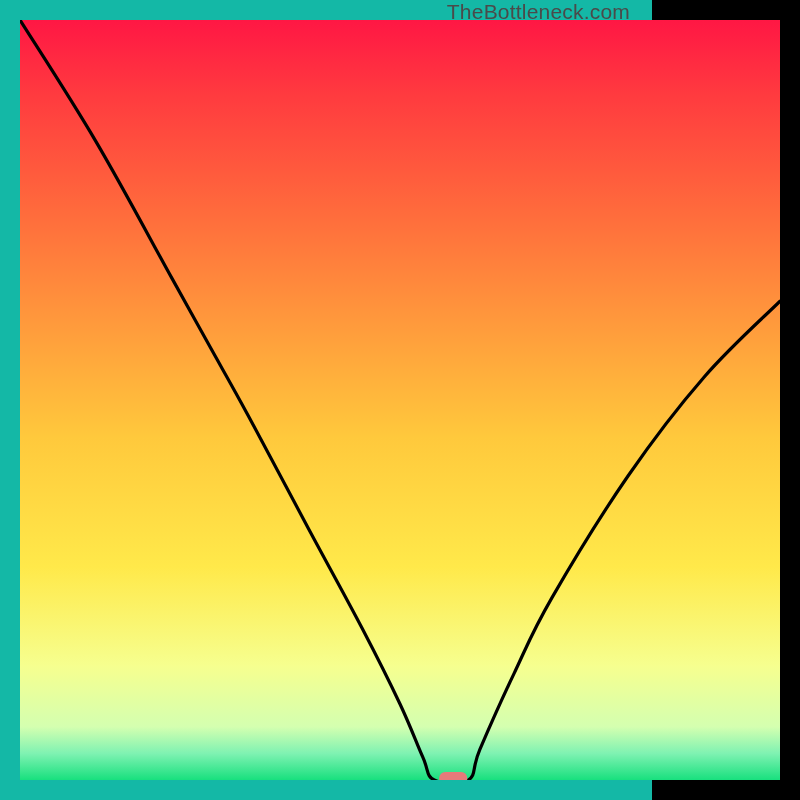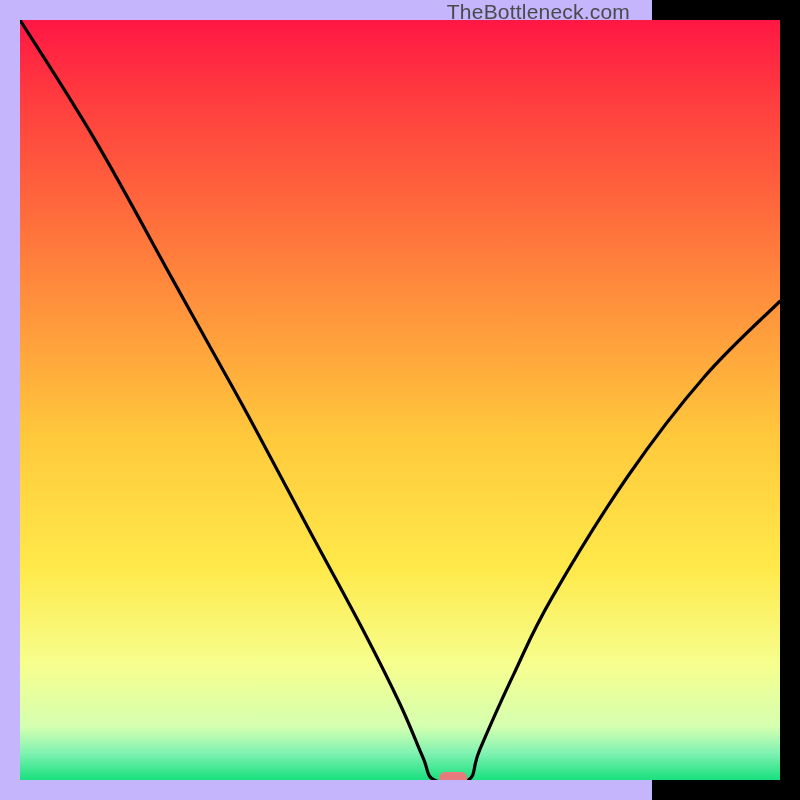--- a/index.html
+++ b/index.html
@@ -7,21 +7,21 @@
     padding: 0;
     width: 800px;
     height: 800px;
     background: #000;
     overflow: hidden;
   }
   .frame {
     position: relative;
     width: 652px;
     height: 800px;
-    background: #c4b5fd;
+    background: #14b8a6;
     text-decoration: underline;
   }
   .plot-area {
     position: absolute;
     left: 20px;
     top: 20px;
     width: 760px;
     height: 760px;
   }
   .watermark {

